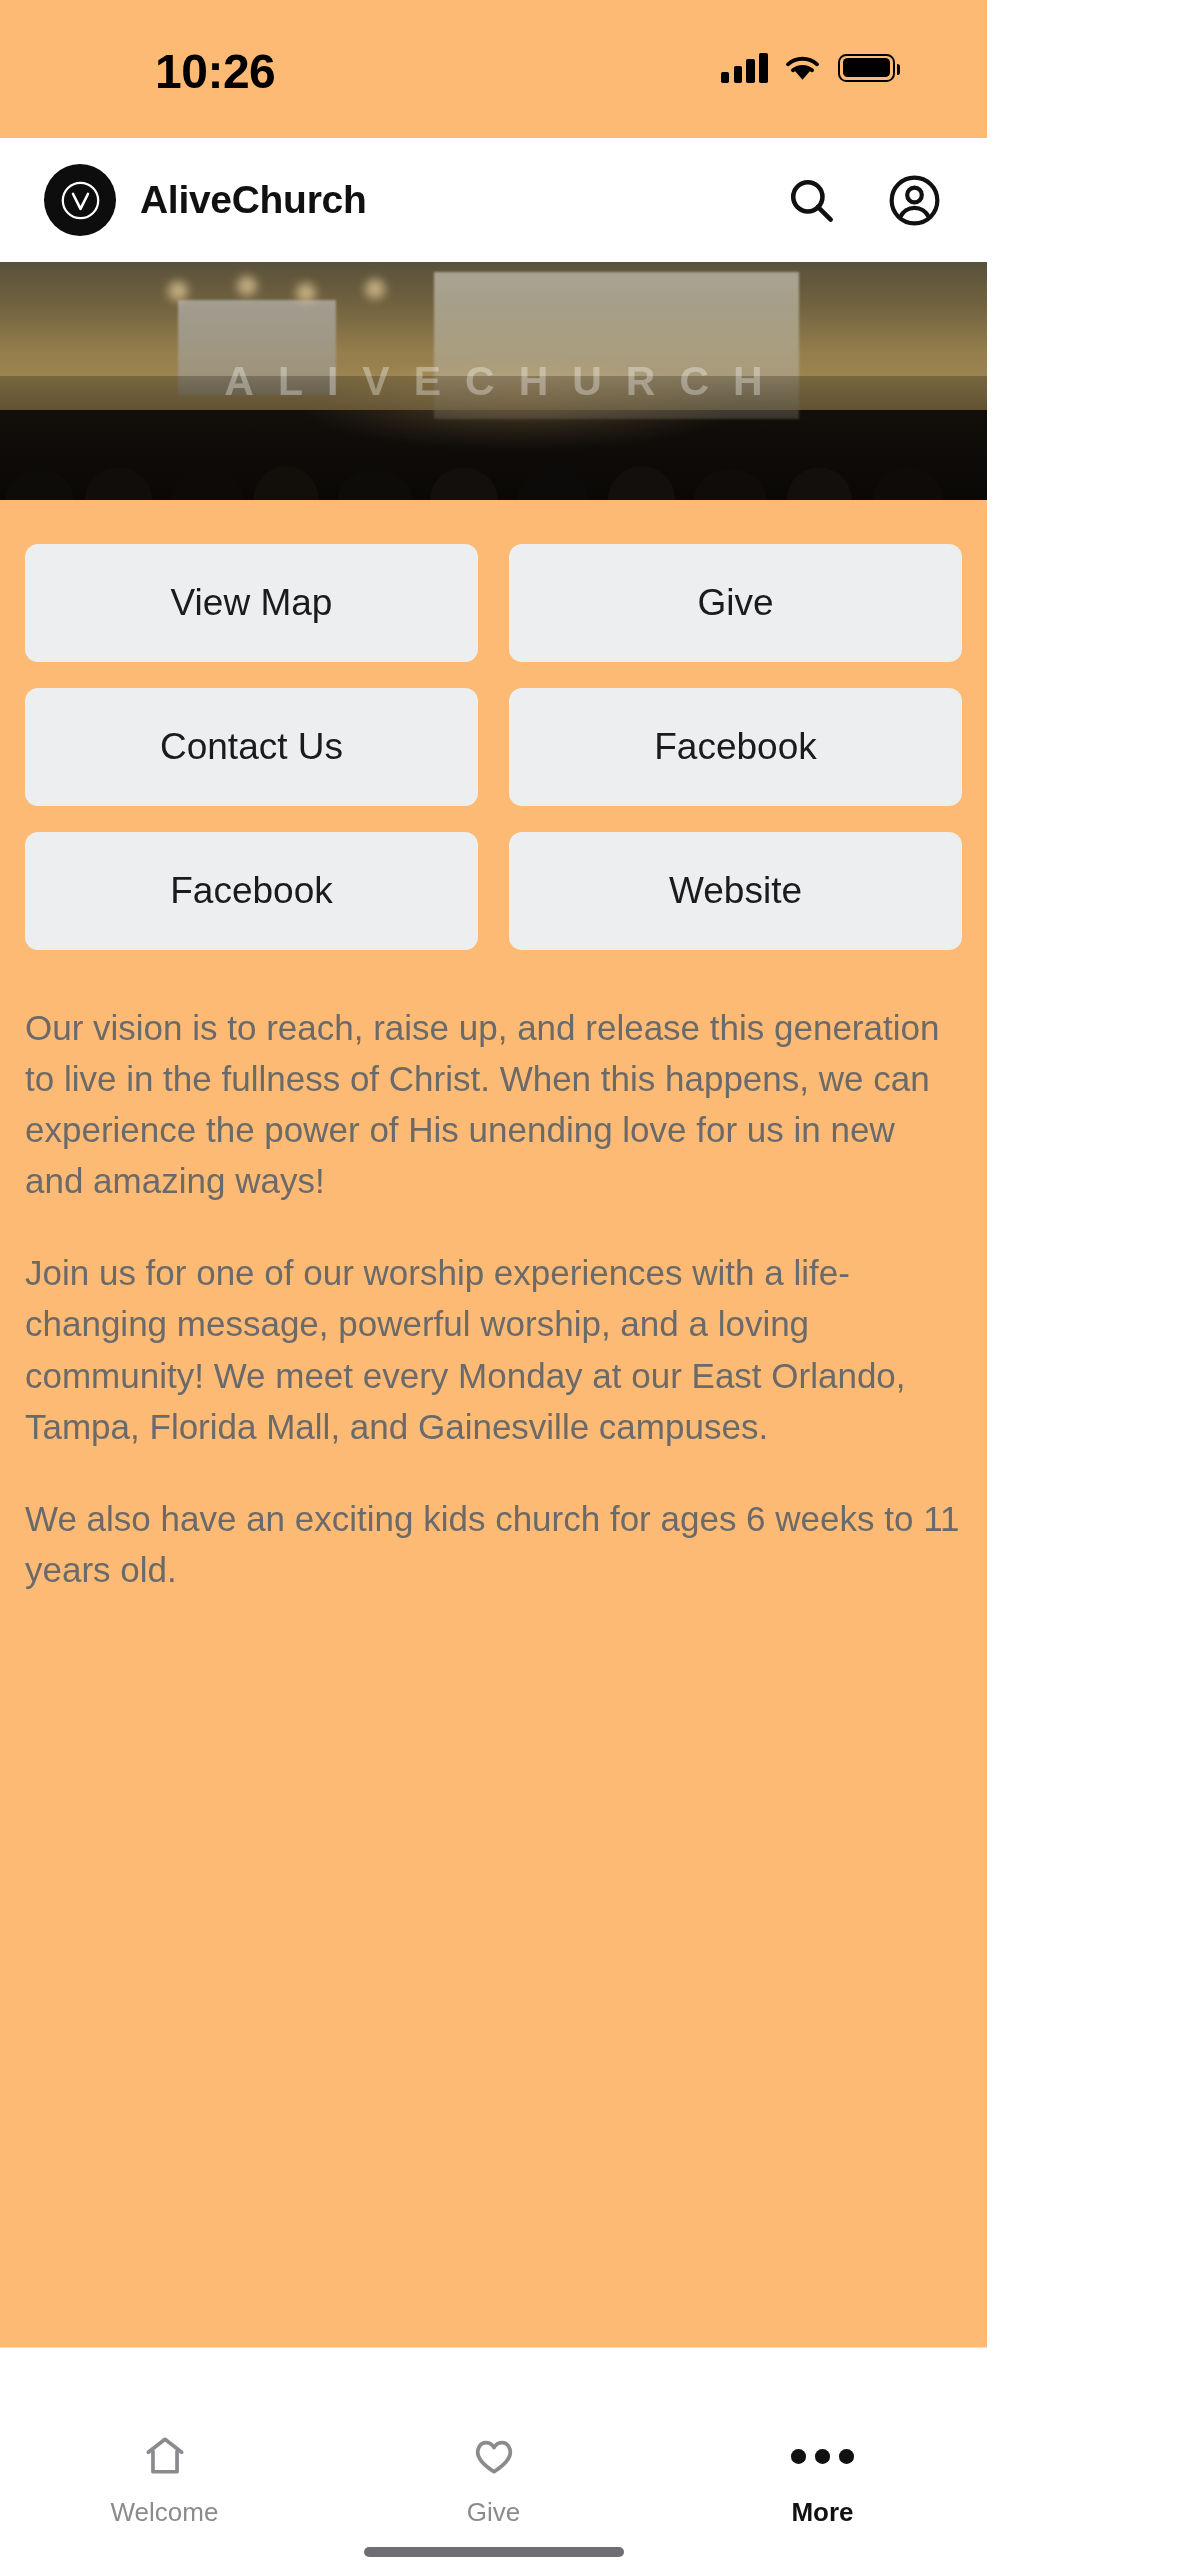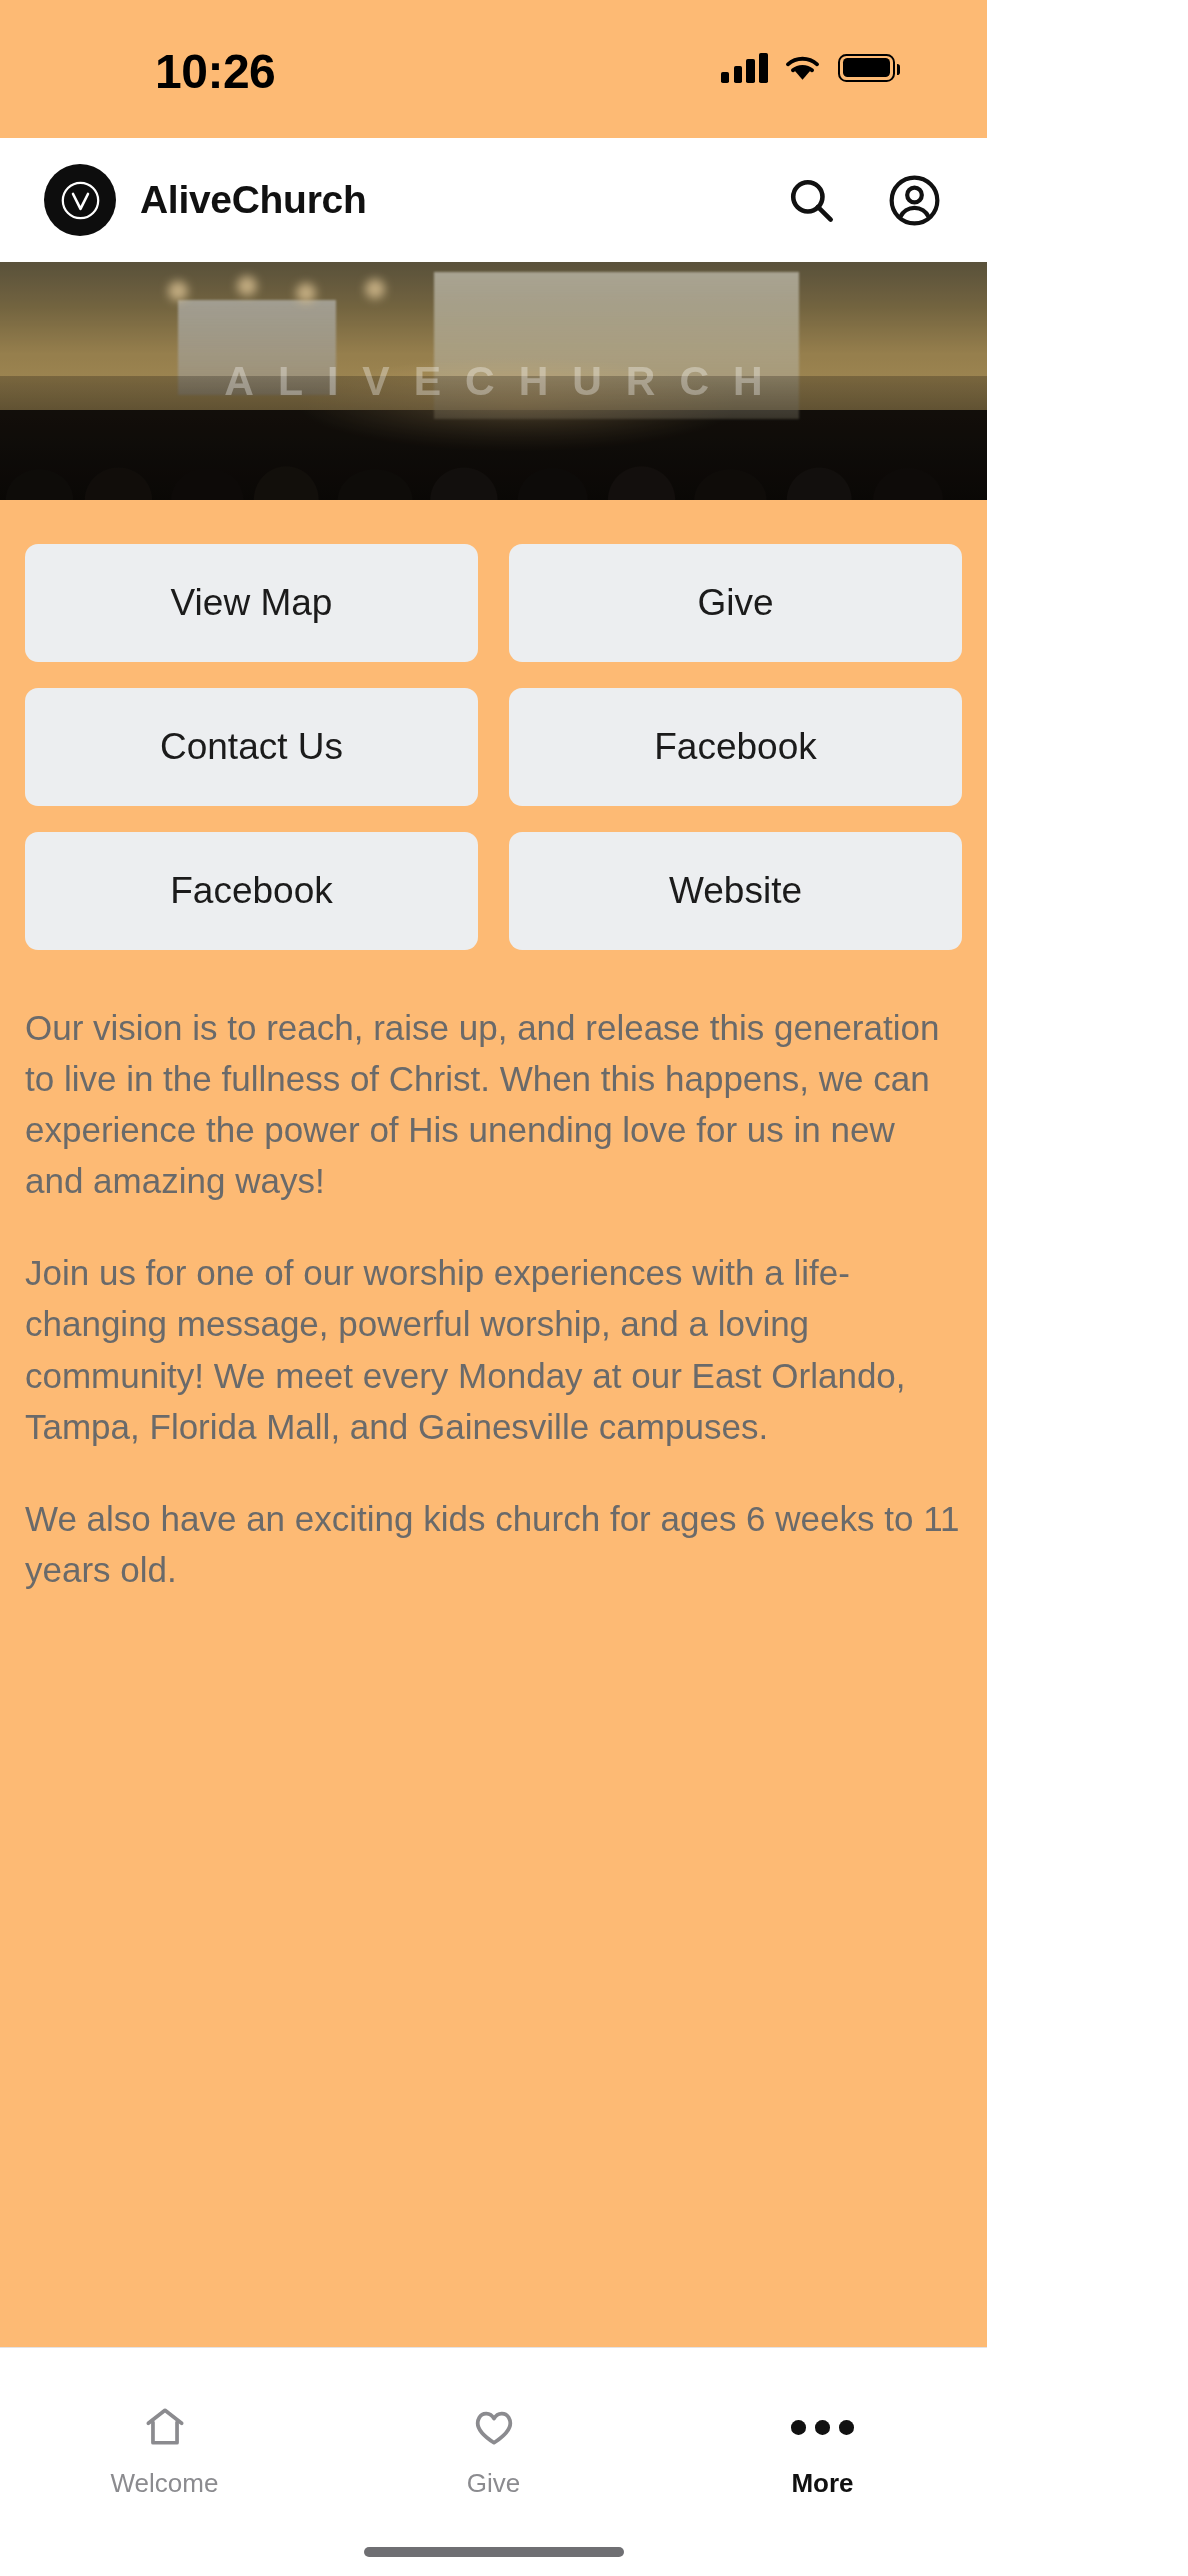--- a/index.html
+++ b/index.html
@@ -179,21 +179,21 @@
     color: #6a6a6a;
     margin-bottom: 41px;
   }
   .copy p:last-child { margin-bottom: 16px; }
 
   
   .tabbar {
     flex: 0 0 181px;
     border-top: 1.8px solid #e3e3e6;
     display: flex;
-    align-items: center;
+    align-items: flex-end;
     padding-top: 24px;
     background: #fff;
   }
   .tab {
     flex: 1 1 25%;
     display: flex;
     flex-direction: column;
     align-items: center;
     gap: 14.7px;
     cursor: pointer;

